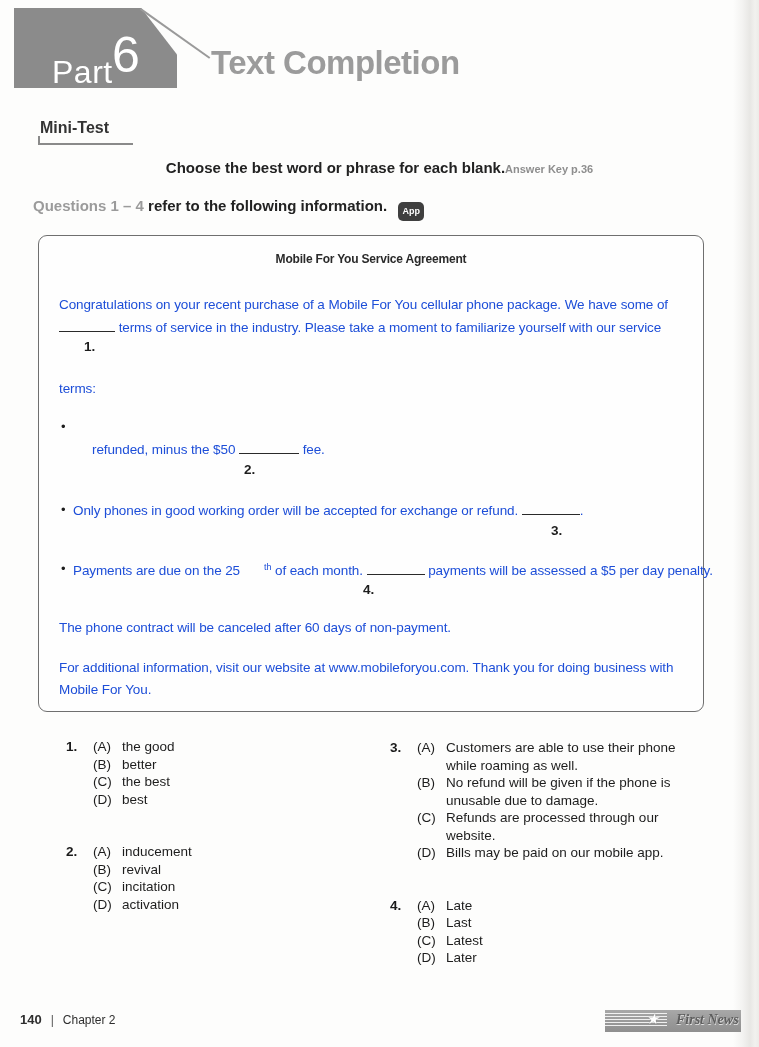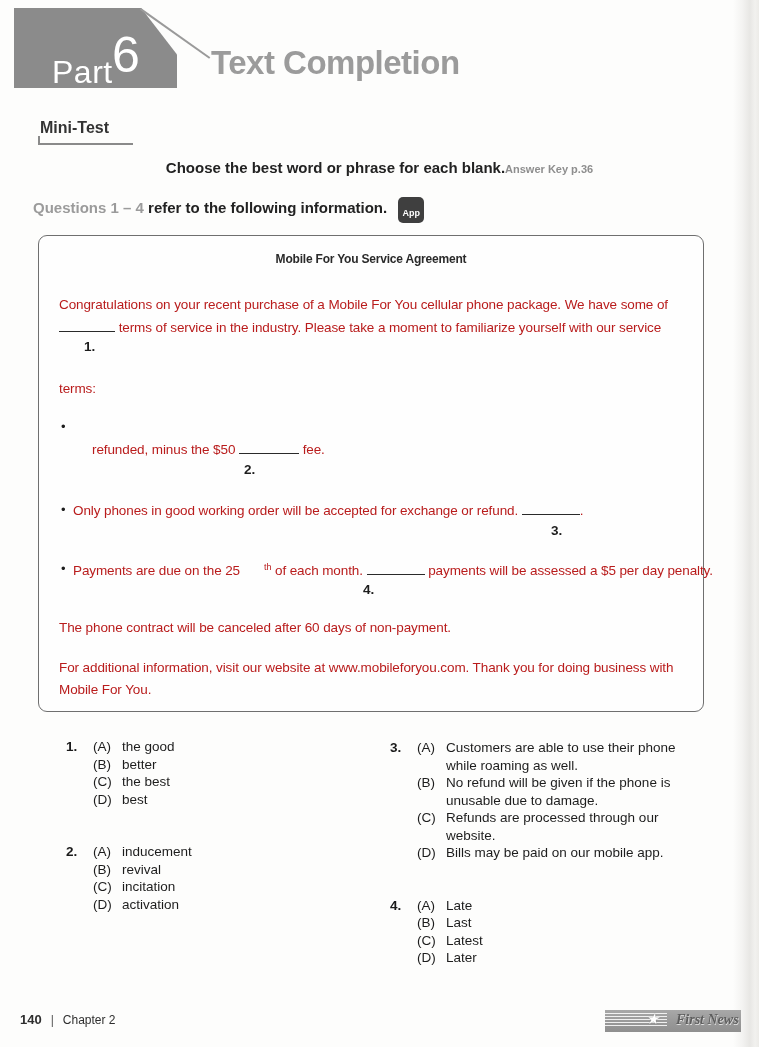--- a/index.html
+++ b/index.html
@@ -46,28 +46,28 @@
   .choose-row { position:absolute; left:33px; top:159px; width:693px; display:flex; justify-content:center; align-items:baseline; }
   .choose-text { font-size:15px; font-weight:bold; color:#222; }
   .answer-key { font-size:11px; font-weight:bold; color:#8e8e8e; }
 
   .questions-ref { position:absolute; left:33px; top:197px; font-size:15px; font-weight:bold; }
   .questions-range { color:#9b9b9b; }
   .refer-text { color:#222; }
   .app-badge {
     display:inline-block; background:#3f3f3f; color:#fff;
     font-size:9px; font-weight:bold; border-radius:5px;
-    padding:12px 4px 5px 4px; margin-left:7px; vertical-align:-3px; line-height:1;
+    padding:5px 4px 5px 4px; margin-left:7px; vertical-align:-3px; line-height:1;
   }
   
   .passage-box {
     position:absolute; left:38px; top:235px; width:666px; height:477px;
     border:1.4px solid #6f6f6f; border-radius:9px; background:#fefefe;
   }
-  .passage-box .abs { position:absolute; white-space:nowrap; font-size:13.5px; letter-spacing:-0.1px; color:#b91c1c; }
+  .passage-box .abs { position:absolute; white-space:nowrap; font-size:13.5px; letter-spacing:-0.1px; color:#1d4ed8; }
   .passage-title {
     position:absolute; left:0; top:16px; width:100%; text-align:center;
     font-size:12px; font-weight:bold; color:#2a2a2a; letter-spacing:-0.2px;
   }
   .blank {
     display:inline-block; border-bottom:1.2px solid #2a2a2a; height:12px;
     vertical-align:baseline;
   }
   .blank-label { position:absolute; font-size:13.5px; font-weight:bold; color:#1d1d1d; }
   .bullet-dot { position:absolute; left:22px; font-size:13px; color:#1d1d1d; }

